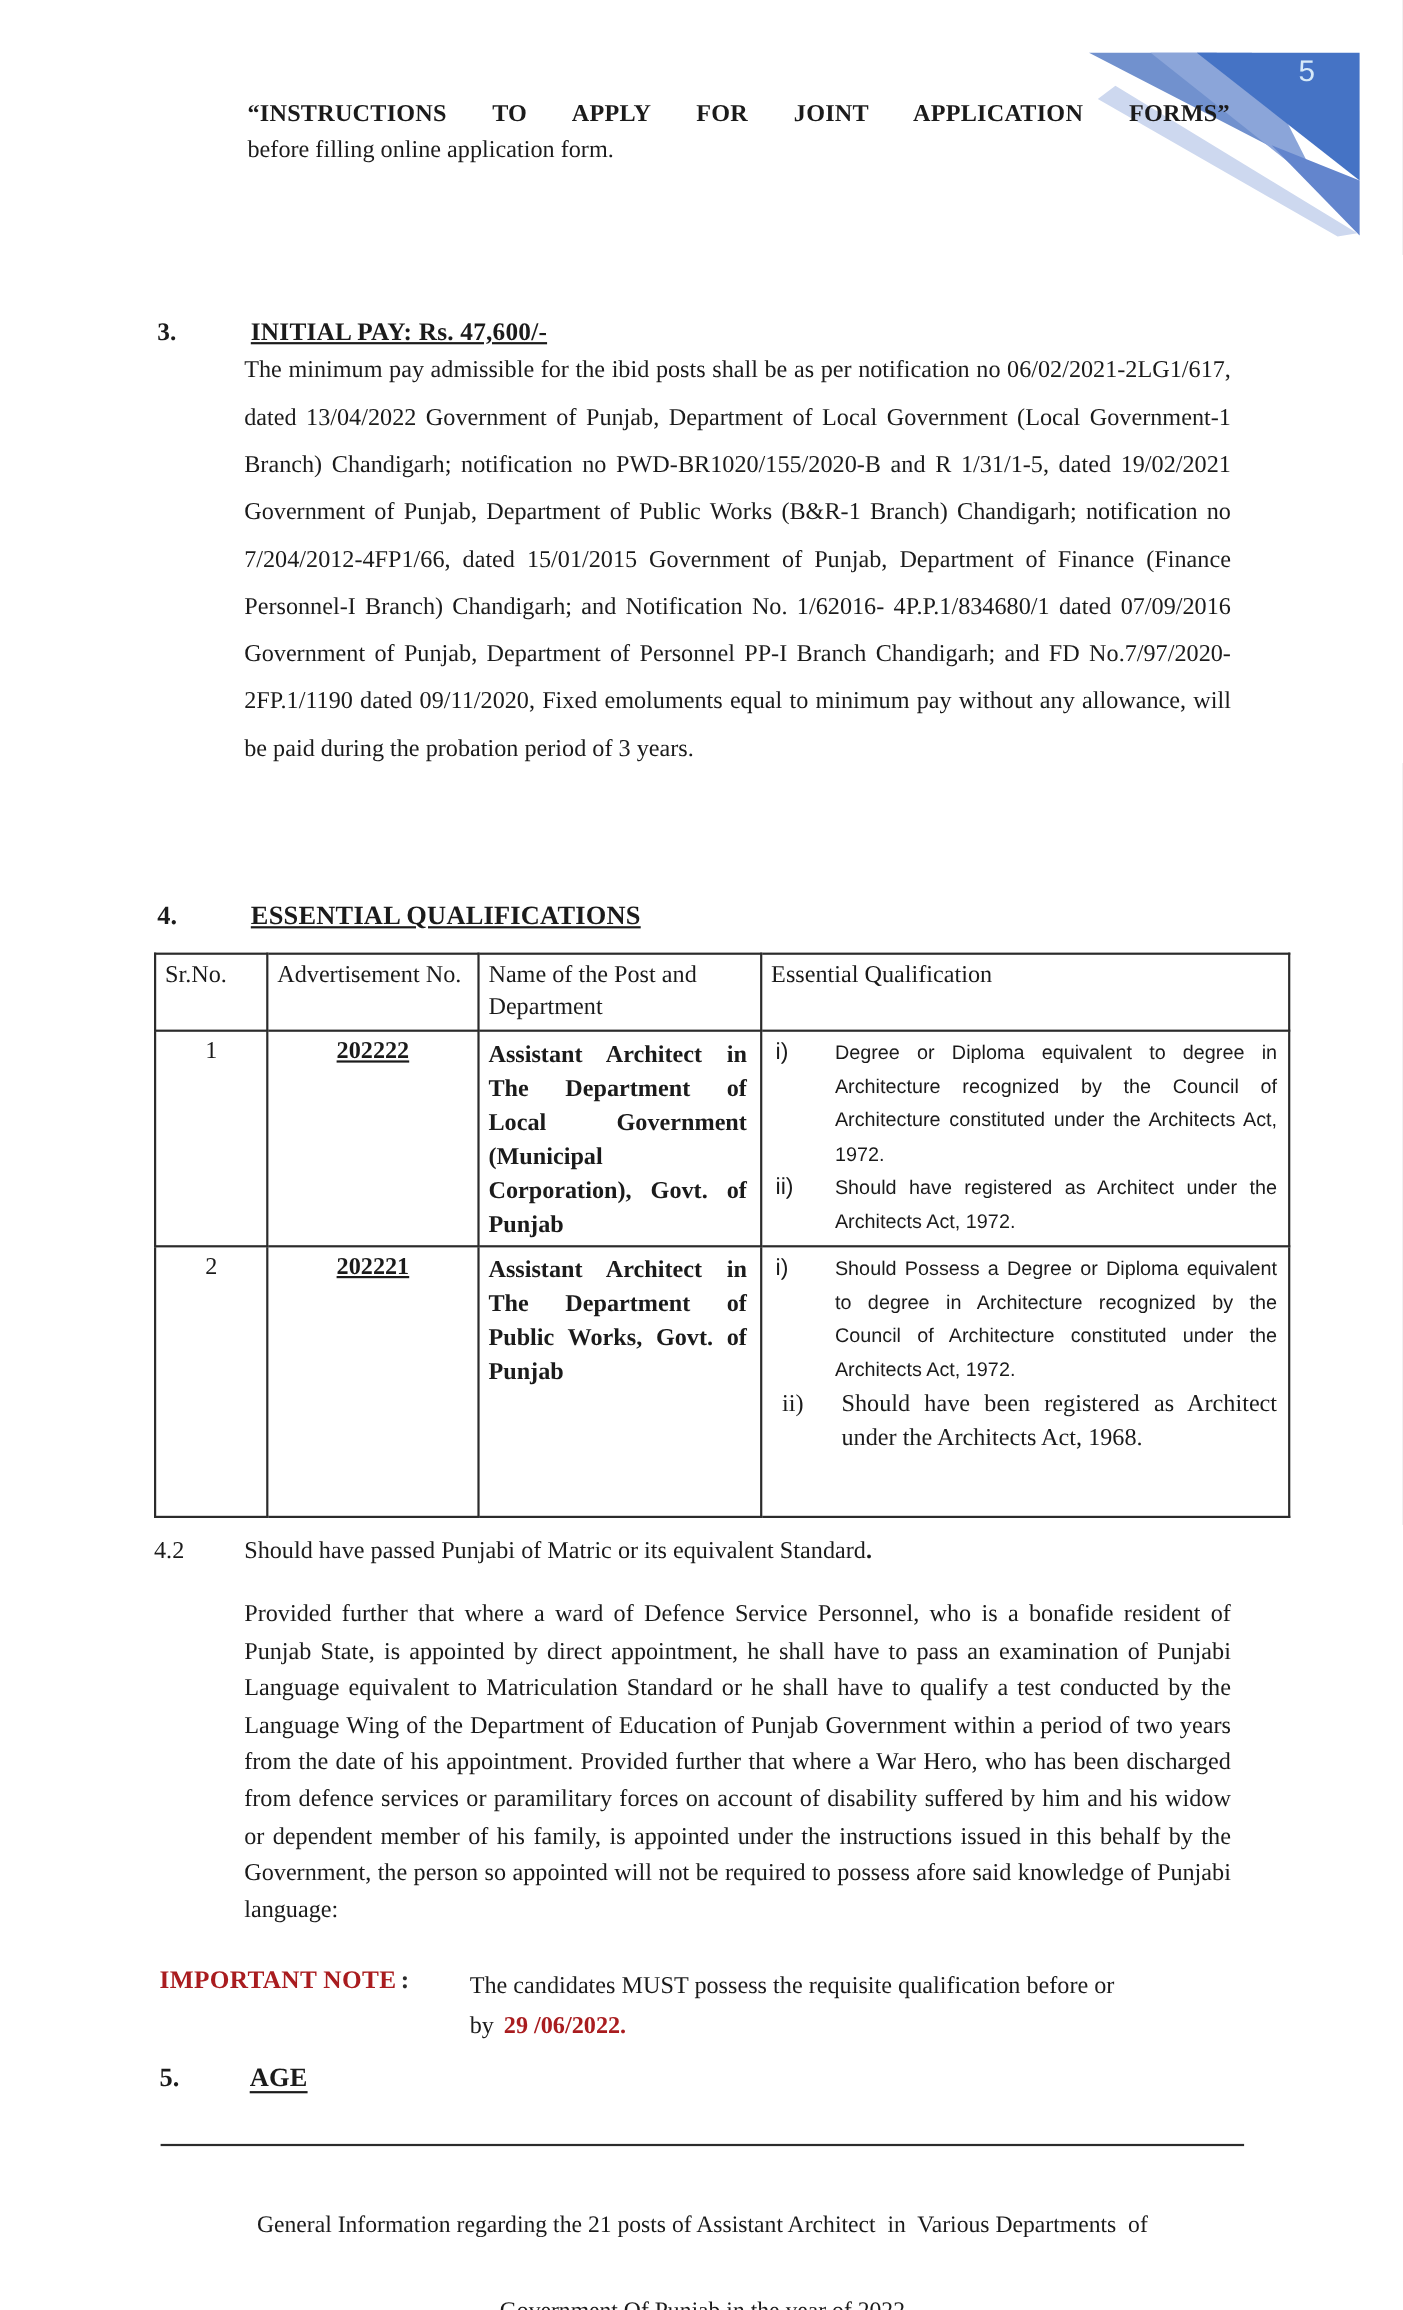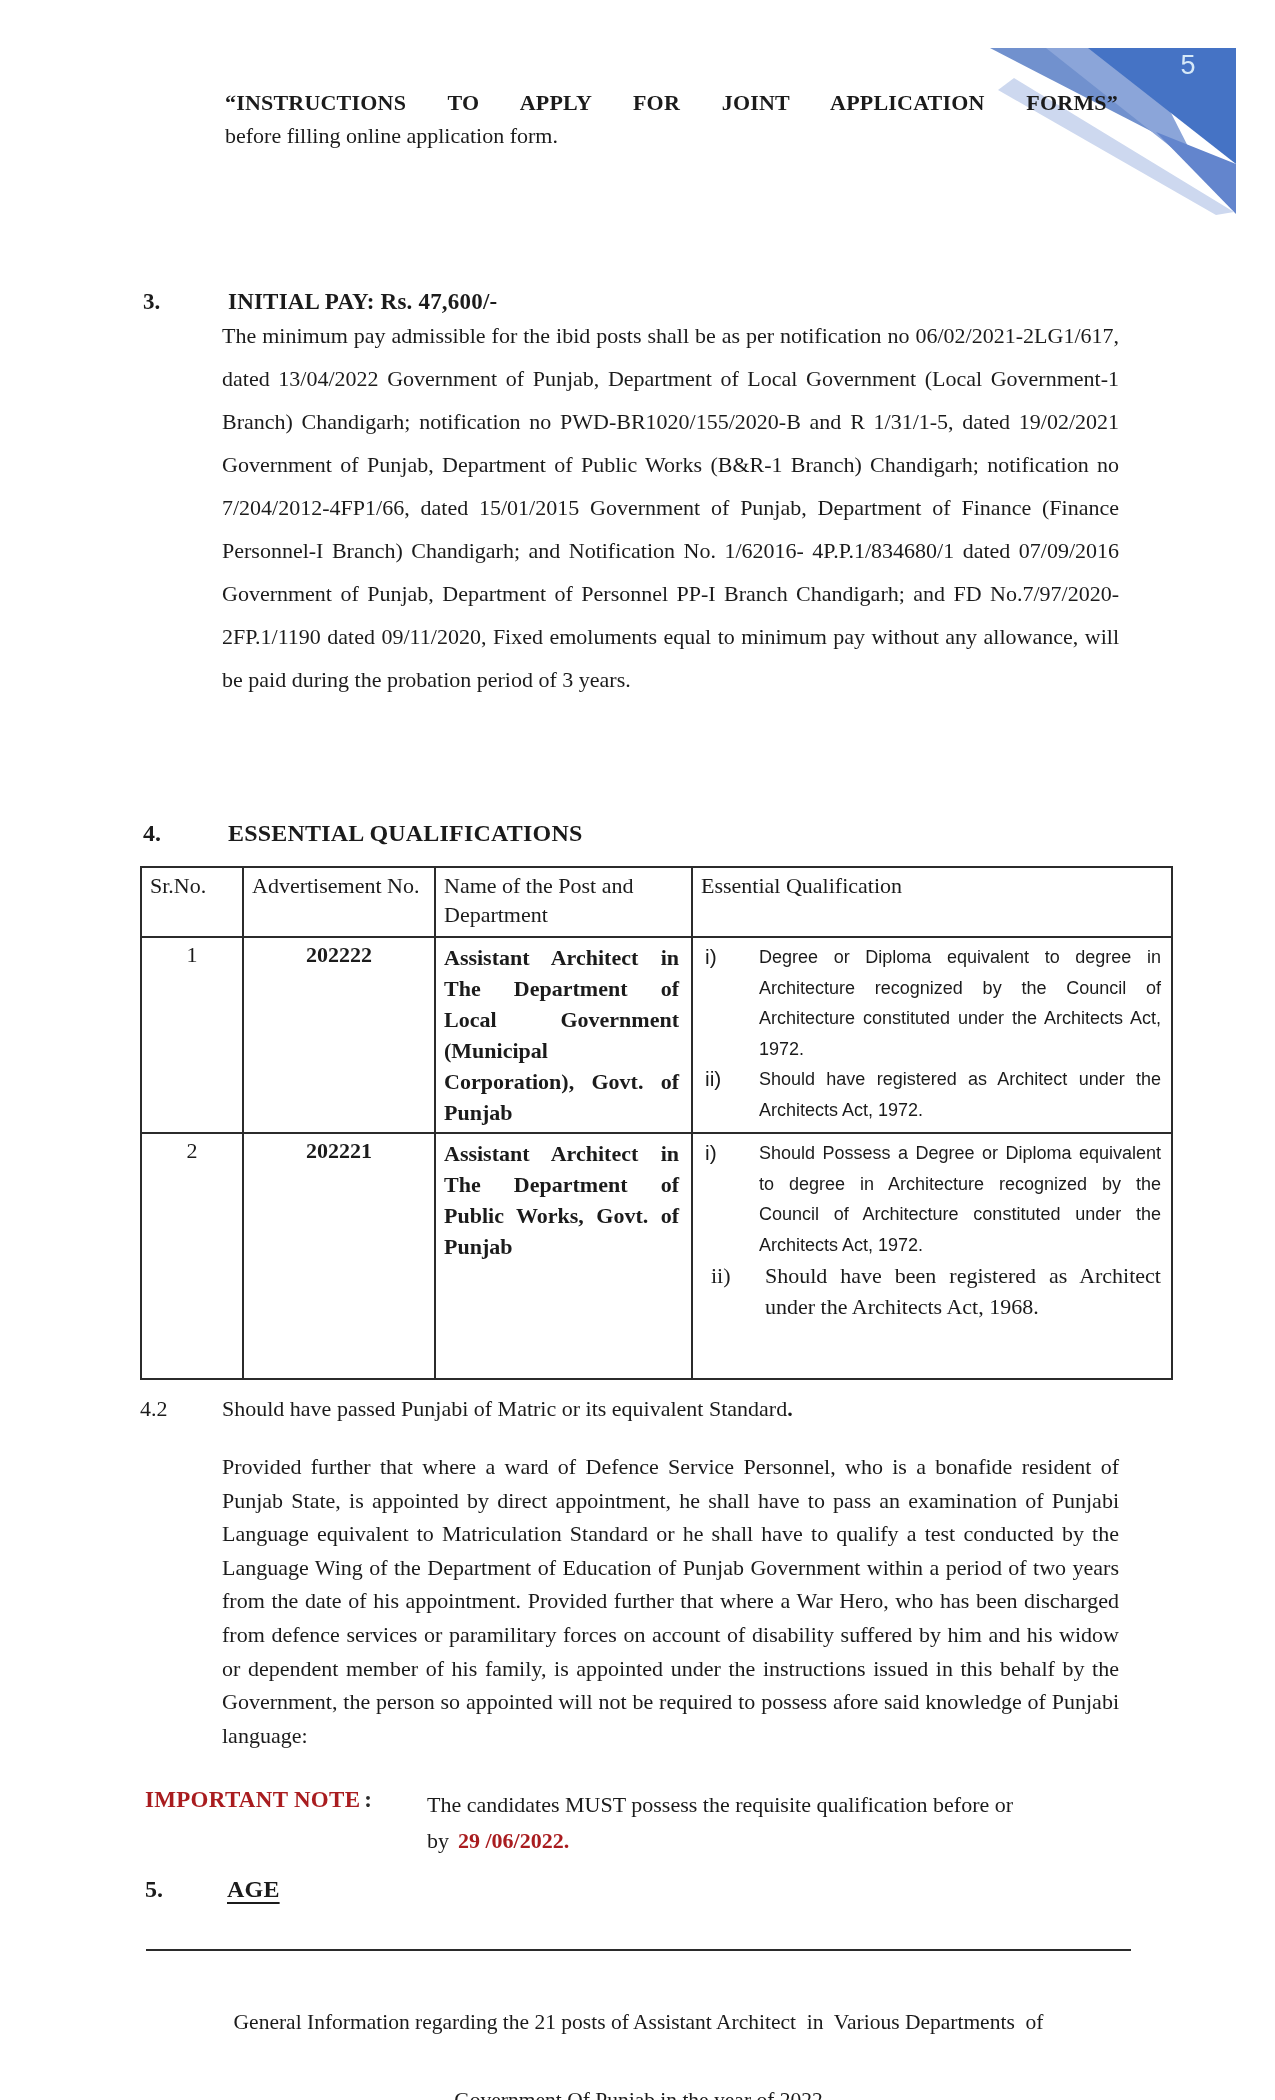--- a/index.html
+++ b/index.html
@@ -19,21 +19,21 @@
     position:absolute;left:1158px;top:50px;width:60px;
     text-align:center;font-family:"Liberation Sans",sans-serif;
     font-size:27px;color:#d6e9f8;z-index:5;font-weight:400;
   }
   
   .intro{left:225px;top:86px;width:893px;font-size:22px;line-height:33px;}
   .jl{text-align:justify;text-align-last:justify;}
   .intro-bold{font-weight:bold;letter-spacing:0.2px;}
   
   .sec-num{font-weight:bold;font-size:23px;}
-  .sec-title{font-weight:bold;font-size:23px;letter-spacing:0.2px;}
+  .sec-title{font-weight:bold;font-size:23px;letter-spacing:0.2px;text-decoration:underline;}
   .s3-num{left:143px;top:289px;}
   .s3-title{left:228px;top:289px;}
   .s4-num{left:143px;top:820px;font-size:24px;}
   .s4-title{left:228px;top:820px;font-size:24px;}
   .s5-num{left:145px;top:1876px;font-size:24px;}
   .s5-title{left:227px;top:1876px;font-size:24px;text-decoration:underline;text-underline-offset:5px;text-decoration-thickness:2px;}
   
   .para3{left:222px;top:314px;width:897px;font-size:22px;line-height:43px;text-align:justify;}
   .s42-num{left:140px;top:1396px;font-size:22px;}
   .s42-text{left:222px;top:1396px;width:900px;font-size:22px;}
@@ -42,21 +42,21 @@
   
   .table-wrap{left:140px;top:866px;width:1031px;}
   table.q{border-collapse:collapse;table-layout:fixed;width:1031px;}
   table.q th,table.q td{border:2px solid #2b2b2b;vertical-align:top;}
   table.q th{font-weight:normal;font-size:22px;text-align:left;padding:3px 6px 3px 8px;line-height:29px;}
   th.hb{font-weight:bold;border-radius:26px;}
   tr.hdr{height:70px;}
   tr.r1{height:190px;}
   tr.r2{height:246px;}
   td.ctr{text-align:center;font-size:22px;padding-top:4px;}
-  td.ctr.bold{font-weight:bold;}
+  td.ctr.bold{font-weight:bold;text-decoration:underline;}
   td.post{font-weight:bold;font-size:22px;line-height:31px;text-align:justify;padding:4px 12px 4px 8px;}
   td.qcell{padding:4px 8px 4px 12px;}
   .qitem{display:flex;}
   .qmark{flex:none;width:54px;font-family:"Liberation Sans",sans-serif;font-size:21px;line-height:30.5px;}
   .qtext{flex:1;font-family:"Liberation Sans",sans-serif;font-size:18px;line-height:30.5px;text-align:justify;padding-right:2px;}
   .qitem.serif .qmark{width:60px;padding-left:6px;box-sizing:border-box;font-family:"Liberation Serif",serif;font-size:22px;line-height:31px;}
   .qitem.serif .qtext{font-family:"Liberation Serif",serif;font-size:22px;line-height:31px;}
   
   .note-label{left:145px;top:1787px;font-size:23px;font-weight:bold;color:#a91c1f;letter-spacing:0.3px;}
   .note-colon{color:#2b2b2b;font-weight:bold;padding-left:4px;}

